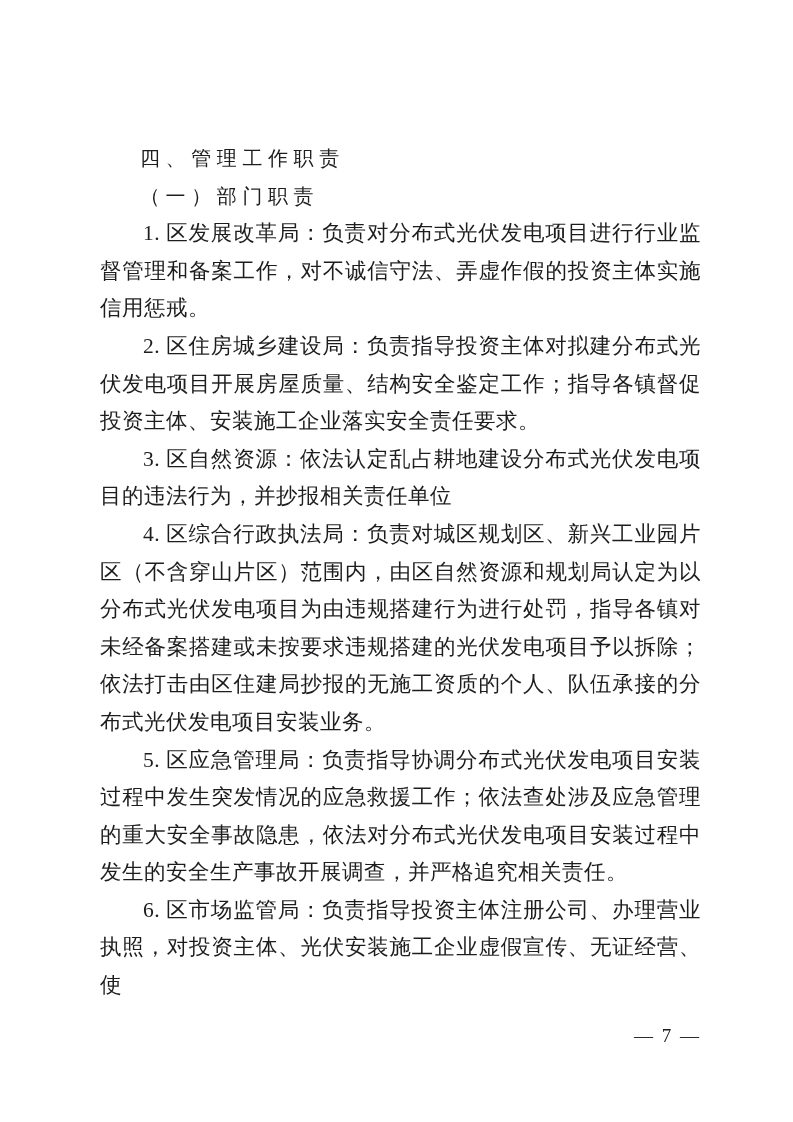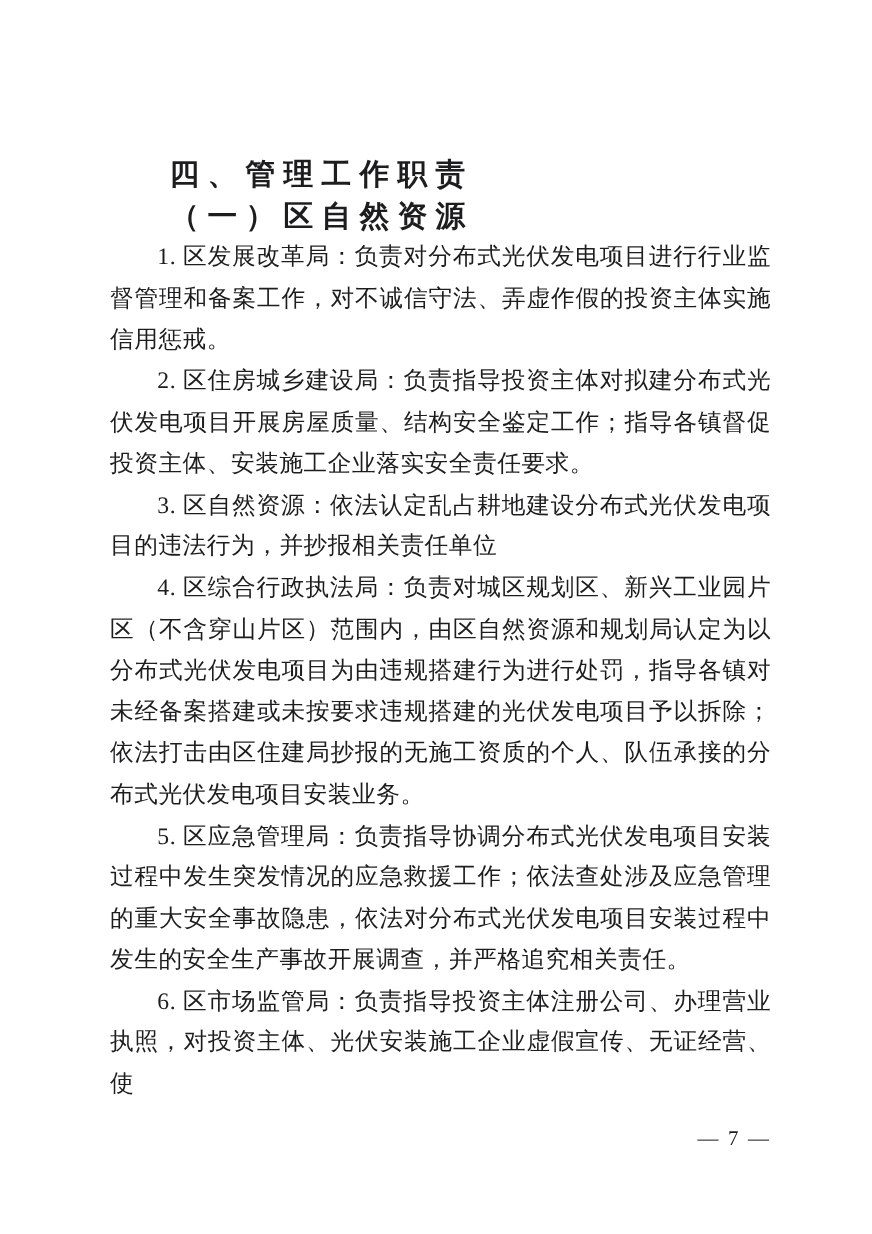--- a/index.html
+++ b/index.html
@@ -21,22 +21,22 @@
     left: 100px;
     top: 140px;
     width: 601px;
     font-size: 21.5px;
     line-height: 37.6px;
     text-align: justify;
   }
   .heading,
   .subheading {
     margin: 0;
-    font-size: 27px;
-    font-weight: bold;
+    font-size: 20px;
+    font-weight: normal;
     line-height: 37.6px;
     text-indent: 2em;
     letter-spacing: 0.28em;
     text-align: left;
   }
   .para {
     margin: 0;
     text-indent: 2em;
     letter-spacing: 0.5px;
   }
@@ -51,21 +51,21 @@
   }
 </style>
 </head>
 <body>
 
 <div class="page">
 
   <div class="content">
     <h2 class="heading">四、管理工作职责</h2>
 
-    <h3 class="subheading">（一）区自然资源</h3>
+    <h3 class="subheading">（一）部门职责</h3>
 
     <p class="para">1. 区发展改革局：负责对分布式光伏发电项目进行行业监督管理和备案工作，对不诚信守法、弄虚作假的投资主体实施信用惩戒。</p>
 
     <p class="para">2. 区住房城乡建设局：负责指导投资主体对拟建分布式光伏发电项目开展房屋质量、结构安全鉴定工作；指导各镇督促投资主体、安装施工企业落实安全责任要求。</p>
 
     <p class="para">3. 区自然资源：依法认定乱占耕地建设分布式光伏发电项目的违法行为，并抄报相关责任单位</p>
 
     <p class="para">4. 区综合行政执法局：负责对城区规划区、新兴工业园片区（不含穿山片区）范围内，由区自然资源和规划局认定为以分布式光伏发电项目为由违规搭建行为进行处罚，指导各镇对未经备案搭建或未按要求违规搭建的光伏发电项目予以拆除；依法打击由区住建局抄报的无施工资质的个人、队伍承接的分布式光伏发电项目安装业务。</p>
 
     <p class="para">5. 区应急管理局：负责指导协调分布式光伏发电项目安装过程中发生突发情况的应急救援工作；依法查处涉及应急管理的重大安全事故隐患，依法对分布式光伏发电项目安装过程中发生的安全生产事故开展调查，并严格追究相关责任。</p>

